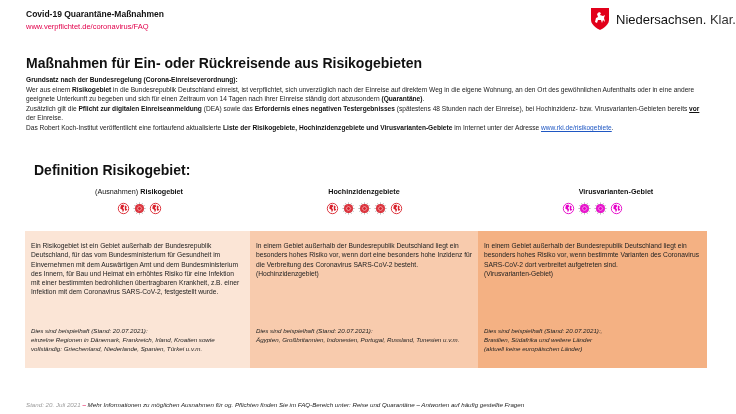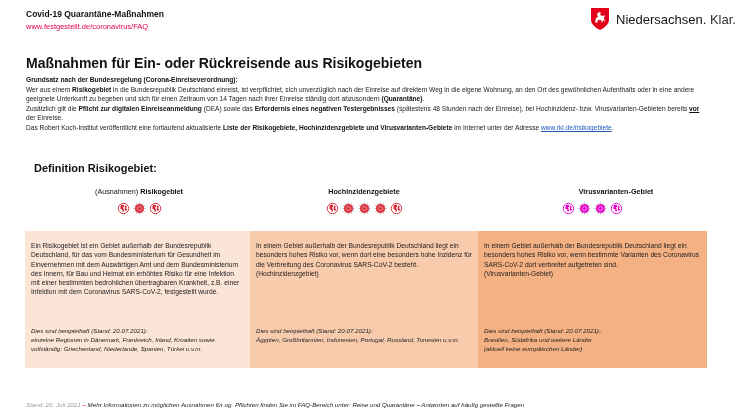--- a/index.html
+++ b/index.html
@@ -16,21 +16,21 @@
   .logo-text span.thin { font-weight: normal; color: #333; }
 
   .main-title { position: absolute; left: 26px; top: 55px; font-size: 14px; font-weight: bold; color: #111; white-space: nowrap; }
 
   .intro { position: absolute; left: 26px; top: 75px; width: 680px; font-size: 6.6px; line-height: 9.6px; color: #222; }
   .intro p { margin: 0; }
   .intro b { font-weight: bold; color: #111; }
   .intro a { color: #1f57c3; text-decoration: underline; }
   .intro u { text-decoration: underline; }
 
-  .def-title { position: absolute; left: 34px; top: 162px; font-size: 11px; font-weight: bold; color: #111; }
+  .def-title { position: absolute; left: 34px; top: 162px; font-size: 14px; font-weight: bold; color: #111; }
 
   .col-head { position: absolute; top: 187px; width: 228px; text-align: center; font-size: 7.2px; color: #111; }
   .col-head b { font-weight: bold; }
   .icons { position: absolute; top: 202px; width: 228px; display: flex; justify-content: center; gap: 3px; }
   .icons svg { width: 13px; height: 13px; }
 
   .panel { position: absolute; top: 231px; height: 137px; padding: 10px 6px 0 6px; font-size: 6.7px; line-height: 9.3px; color: #222; }
   .panel .desc { height: 85px; }
   .panel .ex { font-style: italic; font-size: 6.2px; line-height: 9px; color: #222; margin-top: 0; }
   .p1 { left: 25px; width: 225px; background: #fbe5d6; }
@@ -38,21 +38,21 @@
   .p3 { left: 478px; width: 229px; background: #f4b183; }
 
   .footer { position: absolute; left: 26px; top: 401px; font-size: 6.2px; font-style: italic; white-space: nowrap; color: #222; }
   .footer .muted { color: #9a9a9a; }
   .footer .dash { color: #e2004b; }
 </style>
 </head>
 <body>
 
 <div class="hdr-title">Covid-19 Quarantäne-Maßnahmen</div>
-<a class="hdr-url">www.festgestellt.de/coronavirus/FAQ</a>
+<a class="hdr-url">www.verpflichtet.de/coronavirus/FAQ</a>
 
 <div class="logo">
   <svg class="logo-shield" viewBox="0 0 20 24">
     <path d="M1 1 H19 V13 C19 19 10 23 10 23 C10 23 1 19 1 13 Z" fill="#e2001a"></path>
     <path d="M5 15 L6 11 L8 10 L7 7 L9 5 L11 6 L10 8 L13 9 L15 8 L14 11 L15 15 L13 13 L12 16 L11 13 L8 13 L7 16 Z" fill="#ffffff"></path>
   </svg>
   <span class="logo-text">
     <b>Niedersachsen.</b><span class="thin"> Klar.</span>
   </span>
 </div>

